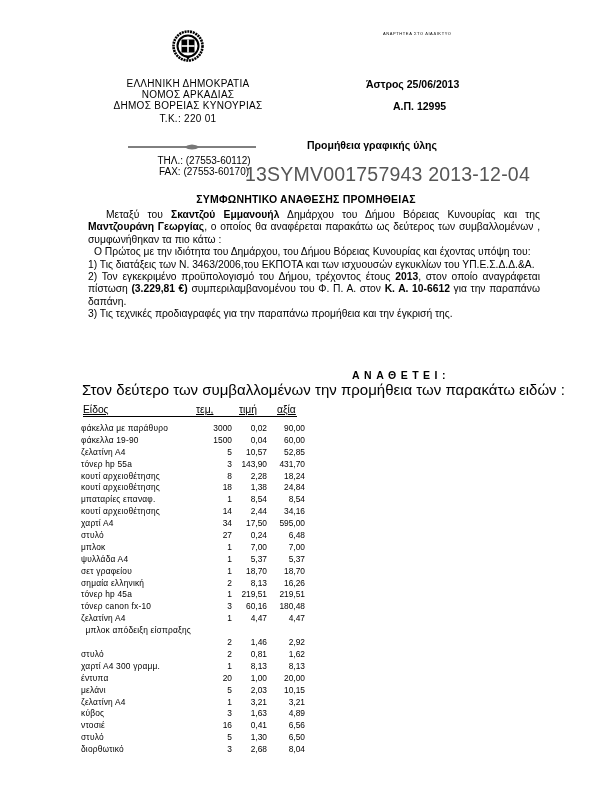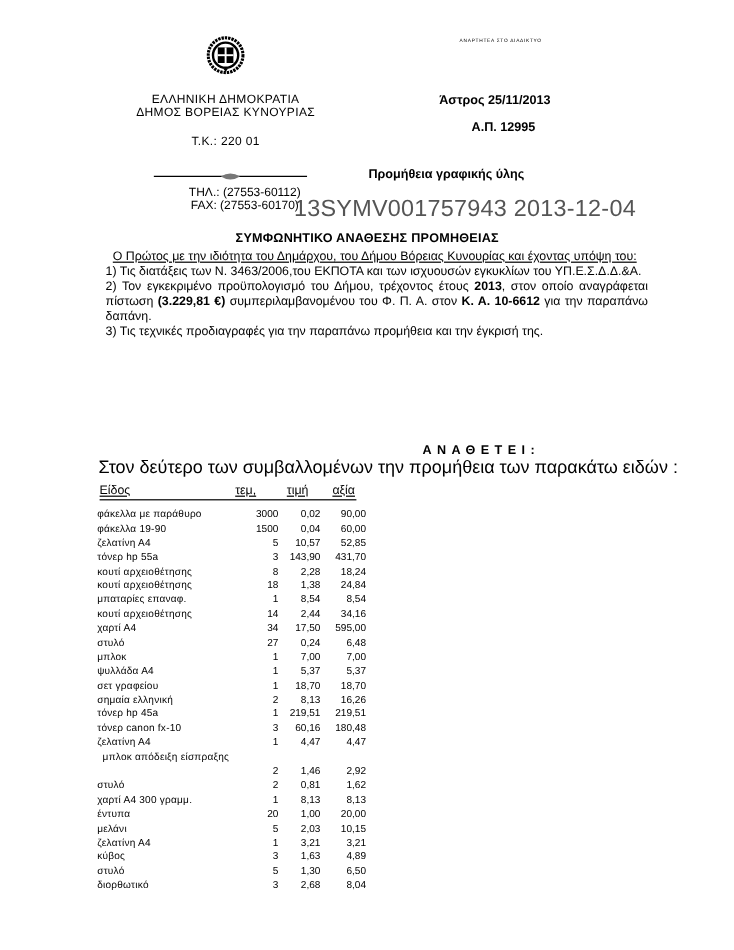--- a/index.html
+++ b/index.html
@@ -42,44 +42,46 @@
   <circle cx="16" cy="16" r="14.5" fill="none" stroke="#000" stroke-width="2.6" stroke-dasharray="2 0.8"></circle>
   <circle cx="16" cy="16" r="10.5" fill="none" stroke="#000" stroke-width="2"></circle>
   <rect x="9.5" y="9.5" width="13" height="13" fill="#000"></rect>
   <rect x="15.2" y="9.5" width="1.6" height="13" fill="#fff"></rect>
   <rect x="9.5" y="15.2" width="13" height="1.6" fill="#fff"></rect>
   <path d="M14 27 L16 30 L18 27 Z" fill="#000"></path>
 </svg>
 
 <div class="abs hdr-left" style="top:78px;">
   <div>ΕΛΛΗΝΙΚΗ ΔΗΜΟΚΡΑΤΙΑ</div>
+  <div>ΝΟΜΟΣ ΑΡΚΑΔΙΑΣ</div>
   <div>ΔΗΜΟΣ ΒΟΡΕΙΑΣ ΚΥΝΟΥΡΙΑΣ</div>
 </div>
 <div class="abs hdr-left" style="top:113px;">
   <div>Τ.Κ.: 220 01</div>
 </div>
 
 <svg class="abs divider" viewBox="0 0 128 8">
   <line x1="0" y1="4" x2="128" y2="4" stroke="#000" stroke-width="1"></line>
   <path d="M56 4 Q64 -1 72 4 Q64 9 56 4 Z" fill="#777"></path>
 </svg>
 
 <div class="abs phone" style="top:155px;">ΤΗΛ.: (27553-60112)</div>
 <div class="abs phone" style="top:166px;">FAX: (27553-60170)</div>
 
-<div class="abs hdr-right" style="left:366px; top:78px;">Άστρος  25/11/2013</div>
+<div class="abs hdr-right" style="left:366px; top:78px;">Άστρος  25/06/2013</div>
 <div class="abs hdr-right" style="left:393px; top:100px;">Α.Π. 12995</div>
 <div class="abs hdr-right" style="left:307px; top:139px;">Προμήθεια  γραφικής ύλης</div>
 
 <div class="abs ada">13SYMV001757943 2013-12-04</div>
 
 <div class="abs title">ΣΥΜΦΩΝΗΤΙΚΟ ΑΝΑΘΕΣΗΣ ΠΡΟΜΗΘΕΙΑΣ</div>
 
 <div class="abs para" style="top:209px;">
-  <p style="text-indent:6px;text-decoration:underline;">Ο Πρώτος με την ιδιότητα του Δημάρχου, του Δήμου Βόρειας Κυνουρίας και έχοντας υπόψη του:</p>
+  <p class="indent"><span>Μεταξύ του </span><span class="b">Σκαντζού Εμμανουήλ</span><span> Δημάρχου του Δήμου Βόρειας Κυνουρίας και της </span><span class="b">Μαντζουράνη Γεωργίας</span><span>,  ο  οποίος   θα αναφέρεται παρακάτω ως δεύτερος των συμβαλλομένων ,  συμφωνήθηκαν τα πιο κάτω :</span></p>
+  <p style="text-indent:6px;">Ο Πρώτος με την ιδιότητα του Δημάρχου, του Δήμου Βόρειας Κυνουρίας και έχοντας υπόψη του:</p>
   <p>1) Τις διατάξεις  των Ν. 3463/2006,του ΕΚΠΟΤΑ και των ισχυουσών εγκυκλίων του ΥΠ.Ε.Σ.Δ.Δ.&amp;Α.</p>
   <p><span>2) Τον εγκεκριμένο προϋπολογισμό του Δήμου, τρέχοντος έτους </span><span class="b">2013</span><span>, στον οποίο αναγράφεται πίστωση </span><span class="b">(3.229,81 €)</span><span> συμπεριλαμβανομένου του Φ. Π. Α.  στον </span><span class="b">Κ. Α. 10-6612</span><span> για την παραπάνω δαπάνη.</span></p>
   <p>3) Τις τεχνικές προδιαγραφές για την  παραπάνω προμήθεια και την έγκρισή της.</p>
 </div>
 
 <div class="abs anathetei">ΑΝΑΘΕΤΕΙ:</div>
 <div class="abs intro2">Στον δεύτερο των συμβαλλομένων  την προμήθεια των παρακάτω ειδών :</div>
 
 <div class="abs thead">
   <span style="left:0;">Είδος</span>
@@ -227,20 +229,26 @@
       <span class="c price">3,21</span>
       <span class="c total">3,21</span>
     </div>
     <div class="row">
       <span class="c name">κύβος</span>
       <span class="c qty">3</span>
       <span class="c price">1,63</span>
       <span class="c total">4,89</span>
     </div>
     <div class="row">
+      <span class="c name">ντοσιέ</span>
+      <span class="c qty">16</span>
+      <span class="c price">0,41</span>
+      <span class="c total">6,56</span>
+    </div>
+    <div class="row">
       <span class="c name">στυλό</span>
       <span class="c qty">5</span>
       <span class="c price">1,30</span>
       <span class="c total">6,50</span>
     </div>
     <div class="row">
       <span class="c name">διορθωτικό</span>
       <span class="c qty">3</span>
       <span class="c price">2,68</span>
       <span class="c total">8,04</span>

